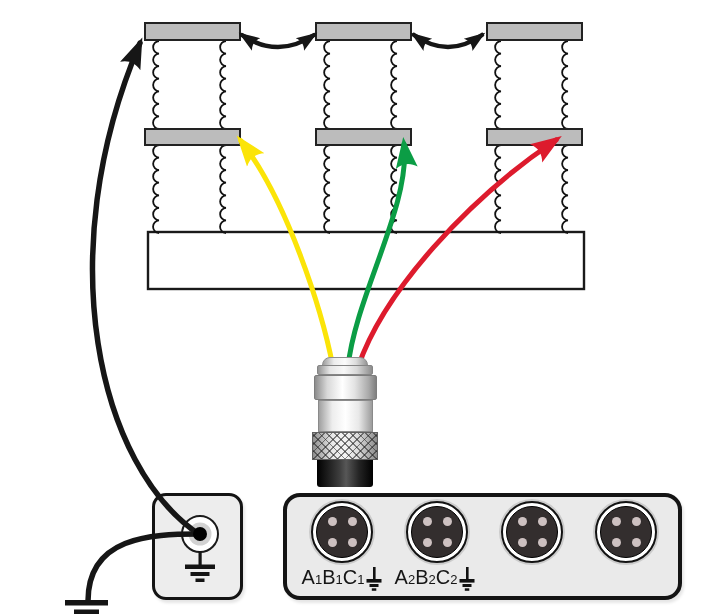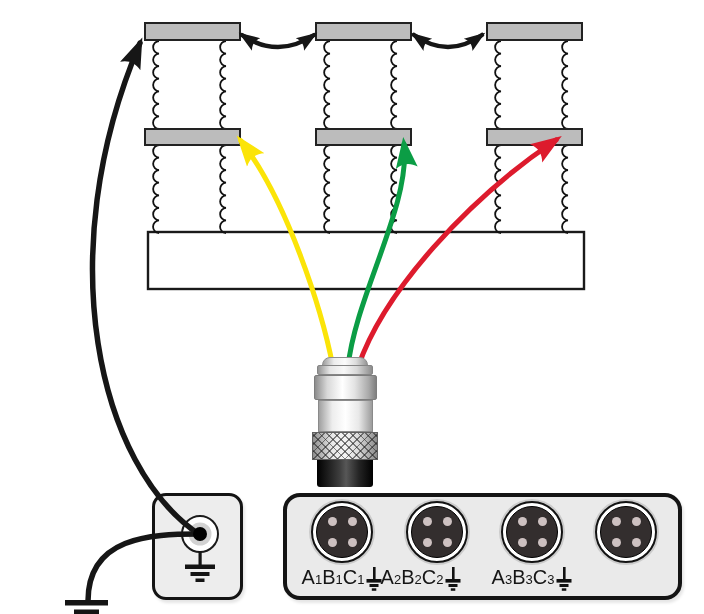--- a/index.html
+++ b/index.html
@@ -107,30 +107,22 @@
   </div>
 
   <div class="port-label" style="left:287px">
     <span><span>A</span><span class="sub">1</span><span>B</span><span class="sub">1</span><span>C</span><span class="sub">1</span></span><svg class="gnd-glyph" width="16" height="24" viewBox="0 0 16 24">
         <rect x="7" y="0" width="2.6" height="12" fill="#111"></rect>
         <rect x="0.5" y="12" width="15" height="3.6" fill="#111"></rect>
         <rect x="3.5" y="17" width="9" height="3" fill="#111"></rect>
         <rect x="5.8" y="21.3" width="4.5" height="2.5" fill="#111"></rect>
       </svg>
   </div>
-  <div class="port-label" style="left:366px">
+  <div class="port-label" style="left:380px">
     <span><span>A</span><span class="sub">2</span><span>B</span><span class="sub">2</span><span>C</span><span class="sub">2</span></span><svg class="gnd-glyph" width="16" height="24" viewBox="0 0 16 24">
-        <rect x="7" y="0" width="2.6" height="12" fill="#111"></rect>
-        <rect x="0.5" y="12" width="15" height="3.6" fill="#111"></rect>
-        <rect x="3.5" y="17" width="9" height="3" fill="#111"></rect>
-        <rect x="5.8" y="21.3" width="4.5" height="2.5" fill="#111"></rect>
-      </svg>
-  </div>
-  <div class="port-label" style="left:477px">
-    <span><span>A</span><span class="sub">3</span><span>B</span><span class="sub">3</span><span>C</span><span class="sub">3</span></span><svg class="gnd-glyph" width="16" height="24" viewBox="0 0 16 24">
         <rect x="7" y="0" width="2.6" height="12" fill="#111"></rect>
         <rect x="0.5" y="12" width="15" height="3.6" fill="#111"></rect>
         <rect x="3.5" y="17" width="9" height="3" fill="#111"></rect>
         <rect x="5.8" y="21.3" width="4.5" height="2.5" fill="#111"></rect>
       </svg>
   </div>
 
   <svg class="overlay" width="704" height="614" viewBox="0 0 704 614">
     <defs>
       <path id="coilEdge" d="m0 0a6.3 6.3 0 0 0 0 12.57a6.3 6.3 0 0 0 0 12.57a6.3 6.3 0 0 0 0 12.57a6.3 6.3 0 0 0 0 12.57a6.3 6.3 0 0 0 0 12.57a6.3 6.3 0 0 0 0 12.57a6.3 6.3 0 0 0 0 12.58"></path>

